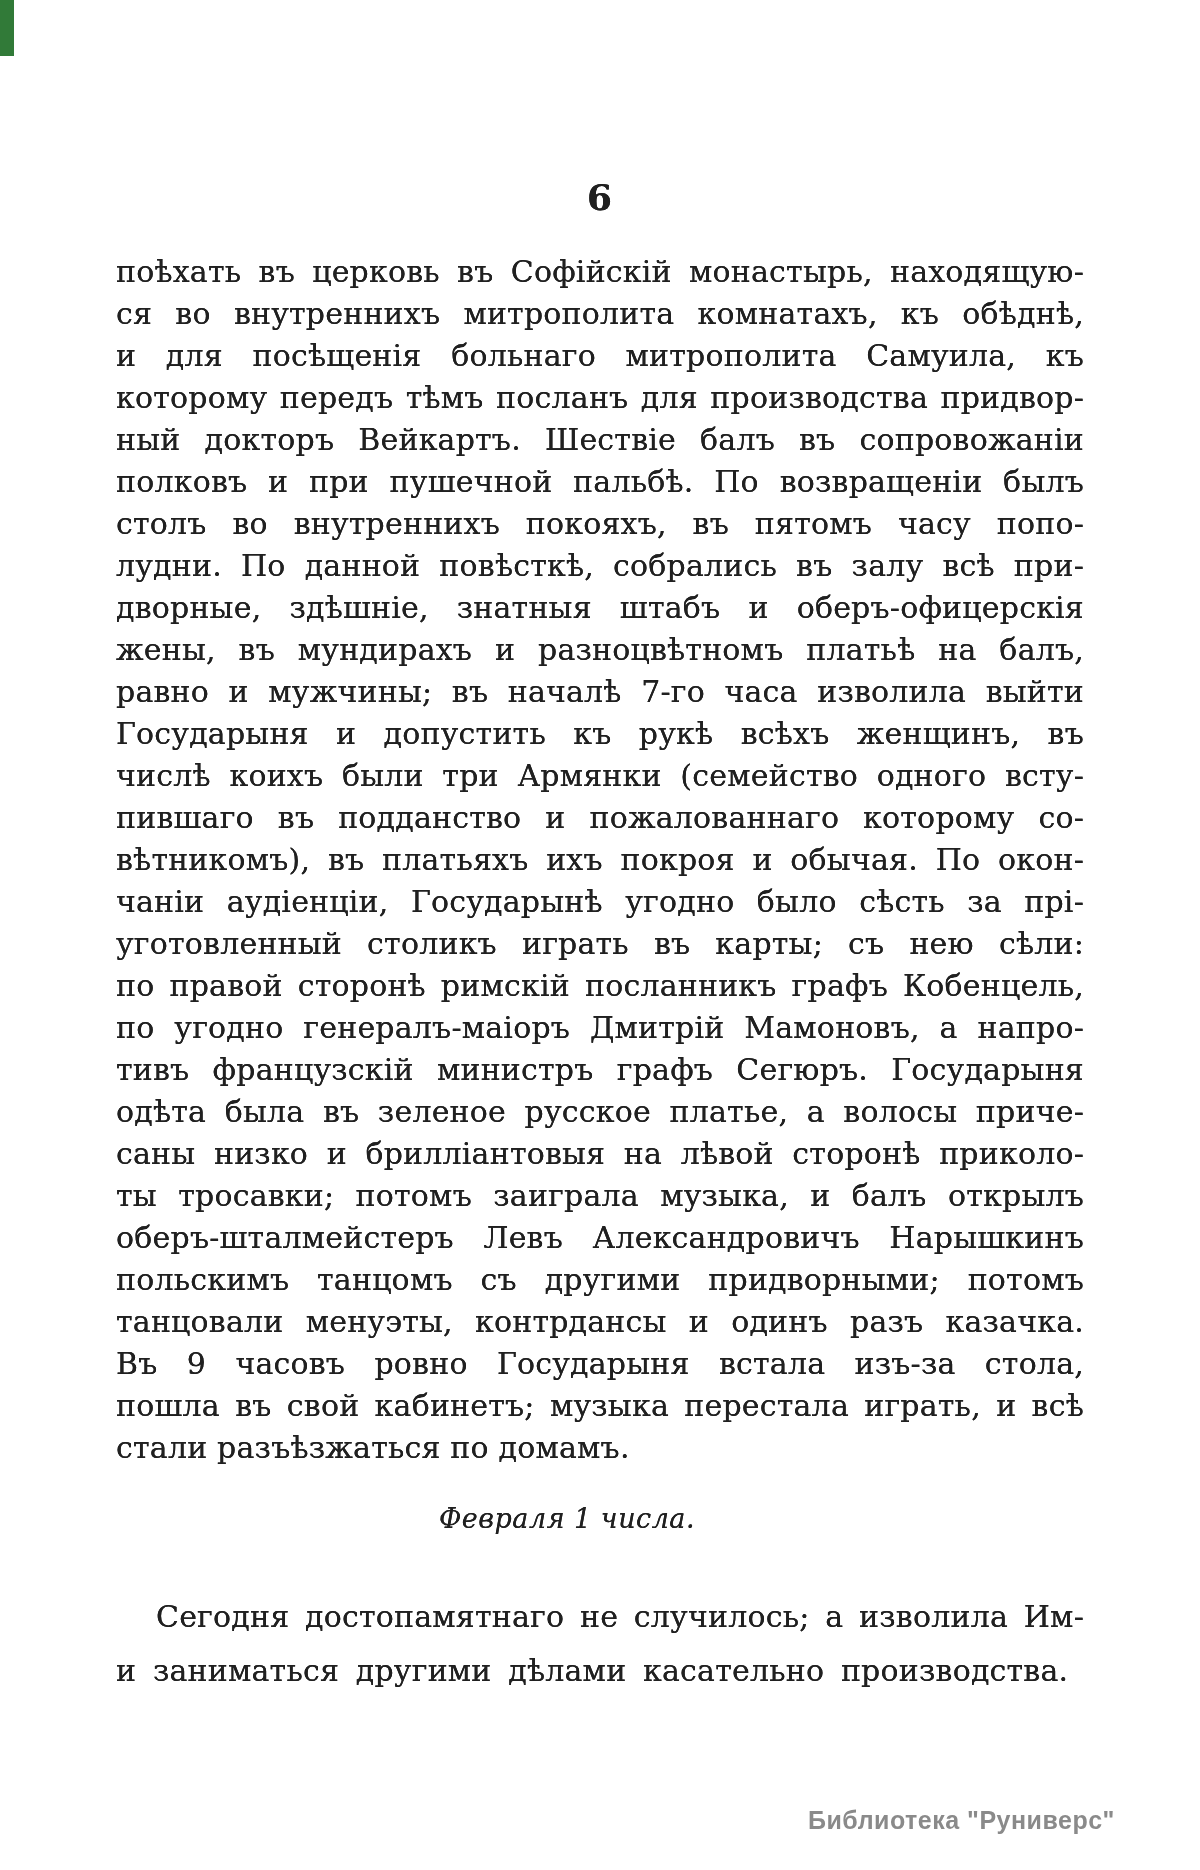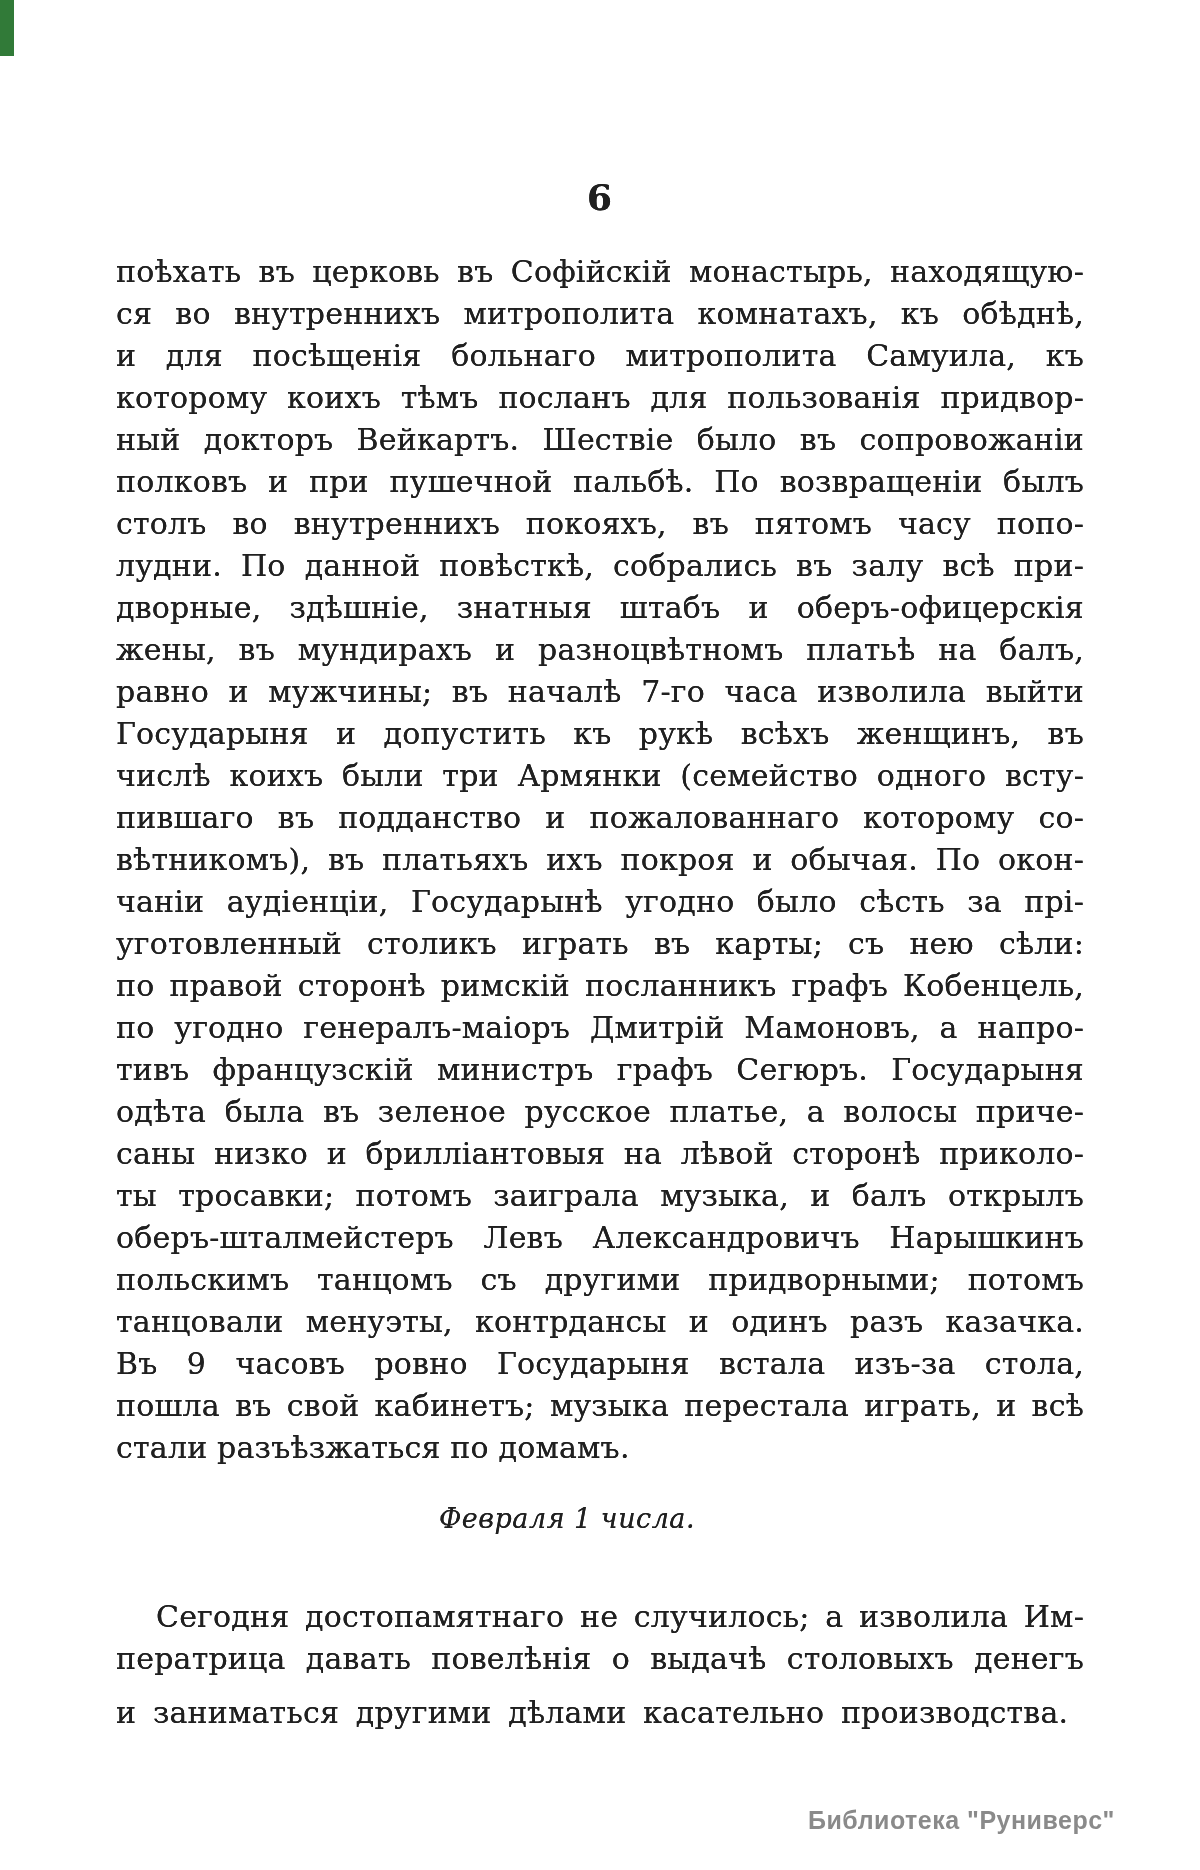--- a/index.html
+++ b/index.html
@@ -101,22 +101,22 @@
 <div class="page">
 
   <div class="corner-mark"></div>
 
   <div class="page-number">6</div>
 
   <div class="text-block">
       <div class="line">поѣхать въ церковь въ Софійскій монастырь, находящую-</div>
       <div class="line">ся во внутреннихъ митрополита комнатахъ, къ обѣднѣ,</div>
       <div class="line">и для посѣщенія больнаго митрополита Самуила, къ</div>
-      <div class="line">которому коихъ тѣмъ посланъ для пользованія придвор-</div>
-      <div class="line">ный докторъ Вейкартъ. Шествіе было въ сопровожаніи</div>
+      <div class="line">которому передъ тѣмъ посланъ для производства придвор-</div>
+      <div class="line">ный докторъ Вейкартъ. Шествіе балъ въ сопровожаніи</div>
       <div class="line">полковъ и при пушечной пальбѣ. По возвращеніи былъ</div>
       <div class="line">столъ во внутреннихъ покояхъ, въ пятомъ часу попо-</div>
       <div class="line">лудни. По данной повѣсткѣ, собрались въ залу всѣ при-</div>
       <div class="line">дворные, здѣшніе, знатныя штабъ и оберъ-офицерскія</div>
       <div class="line">жены, въ мундирахъ и разноцвѣтномъ платьѣ на балъ,</div>
       <div class="line">равно и мужчины; въ началѣ 7-го часа изволила выйти</div>
       <div class="line">Государыня и допустить къ рукѣ всѣхъ женщинъ, въ</div>
       <div class="line">числѣ коихъ были три Армянки (семейство одного всту-</div>
       <div class="line">пившаго въ подданство и пожалованнаго которому со-</div>
       <div class="line">вѣтникомъ), въ платьяхъ ихъ покроя и обычая. По окон-</div>
@@ -133,19 +133,18 @@
       <div class="line">танцовали менуэты, контрдансы и одинъ разъ казачка.</div>
       <div class="line">Въ 9 часовъ ровно Государыня встала изъ-за стола,</div>
       <div class="line">пошла въ свой кабинетъ; музыка перестала играть, и всѣ</div>
       <div class="line last">стали разъѣзжаться по домамъ.</div>
     </div>
 
   <div class="date-line">Февраля 1 числа.</div>
 
   <div class="para2">
       <div class="line">Сегодня достопамятнаго не случилось; а изволила Им-</div>
-      <div class="line">ператрица давать повелѣнія о выдачѣ столовыхъ денегъ</div>
       <div class="line last">и заниматься другими дѣлами касательно производства.</div>
     </div>
 
   <div class="watermark">Библиотека "Руниверс"</div>
 
 </div>
 
 </body></html>

